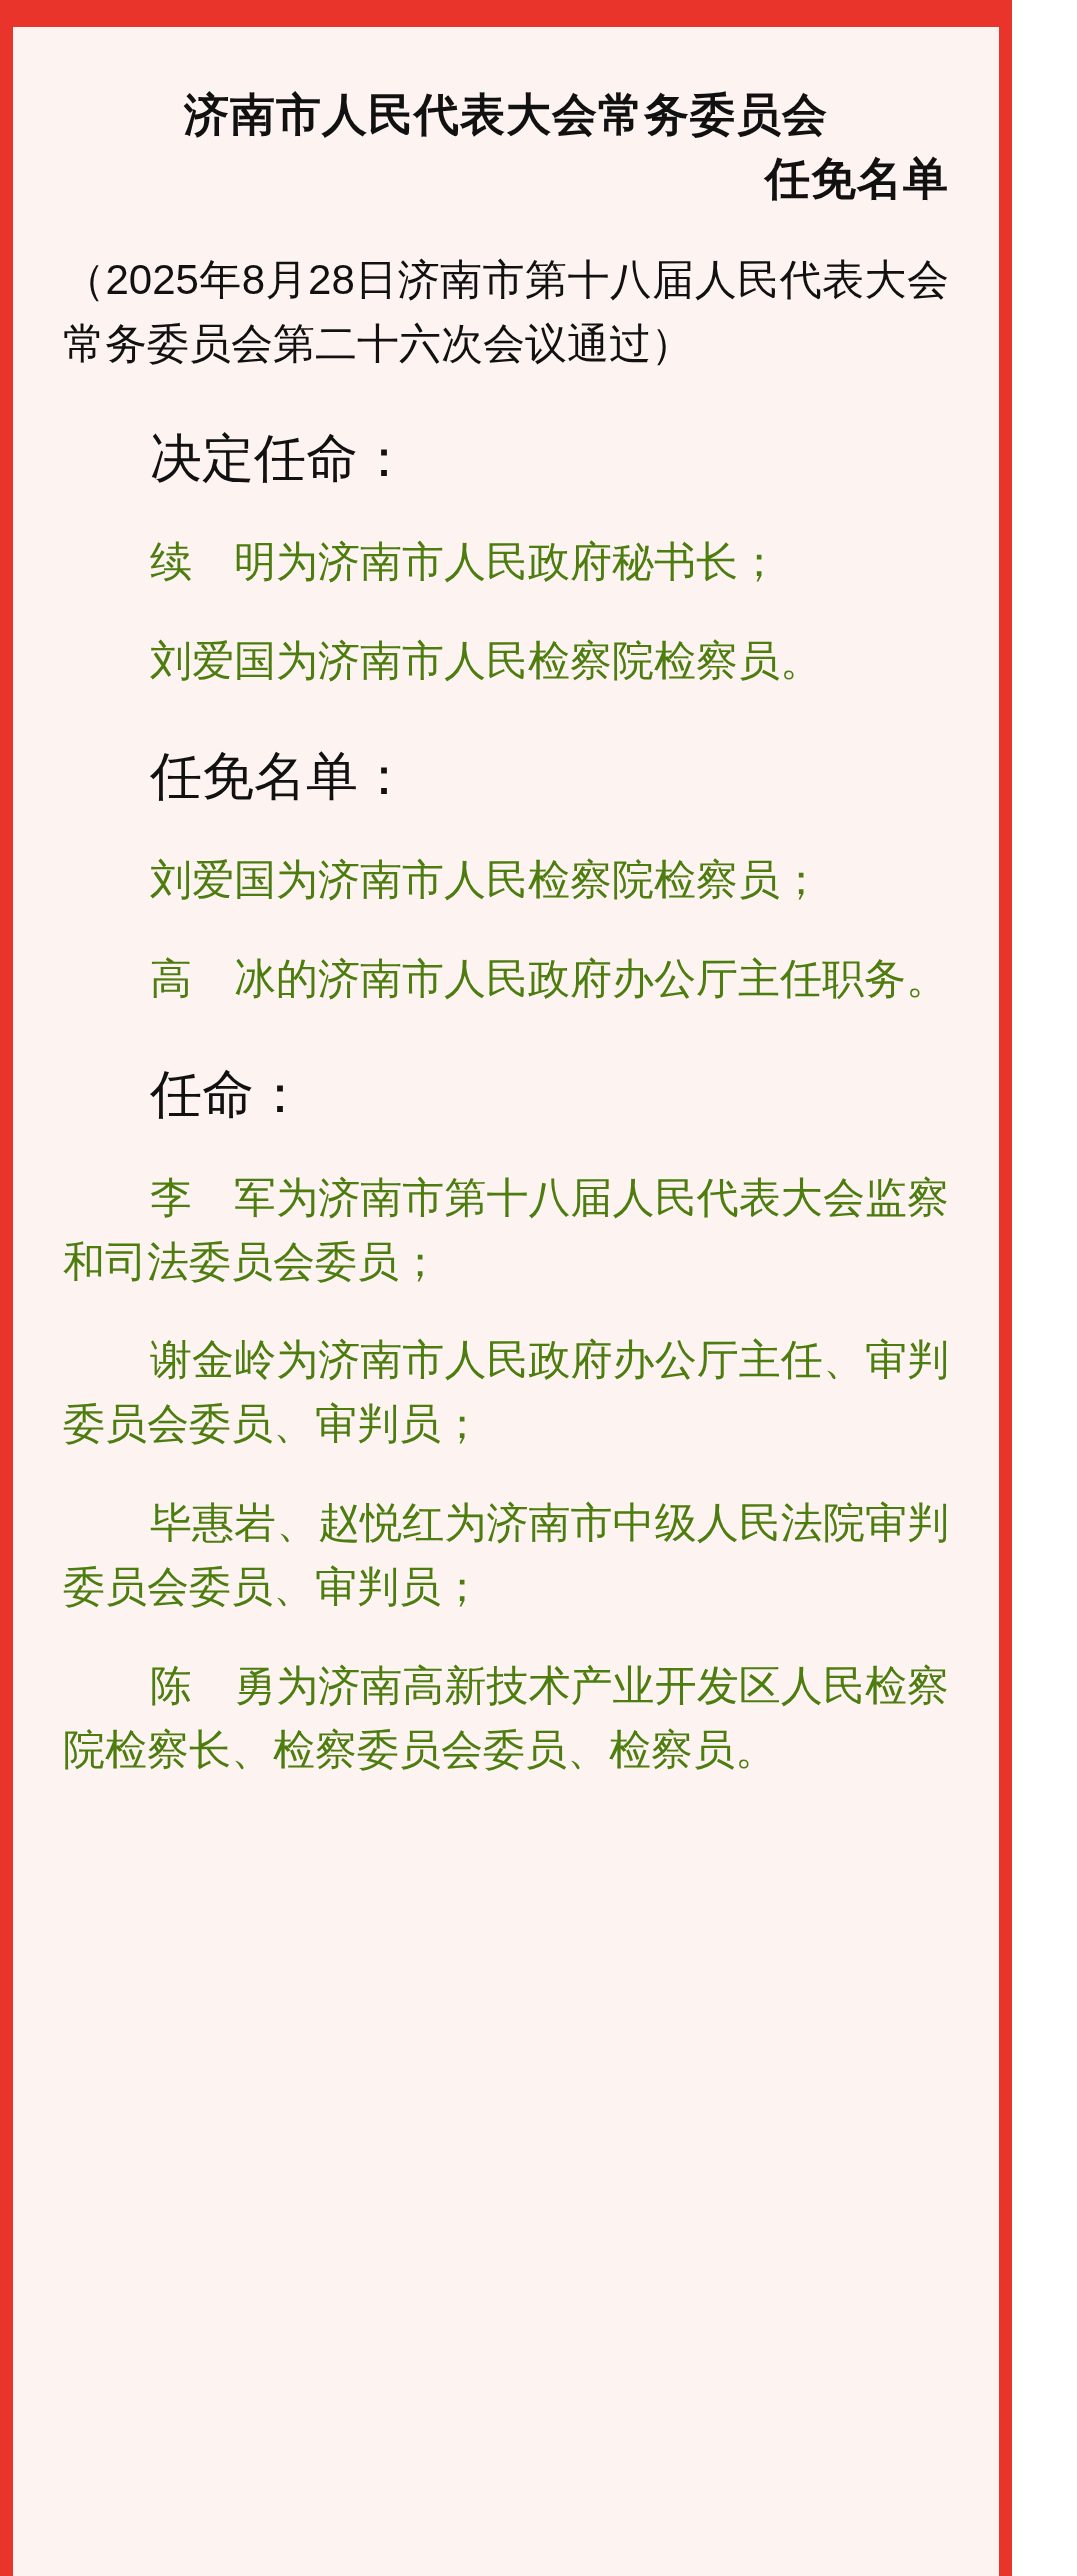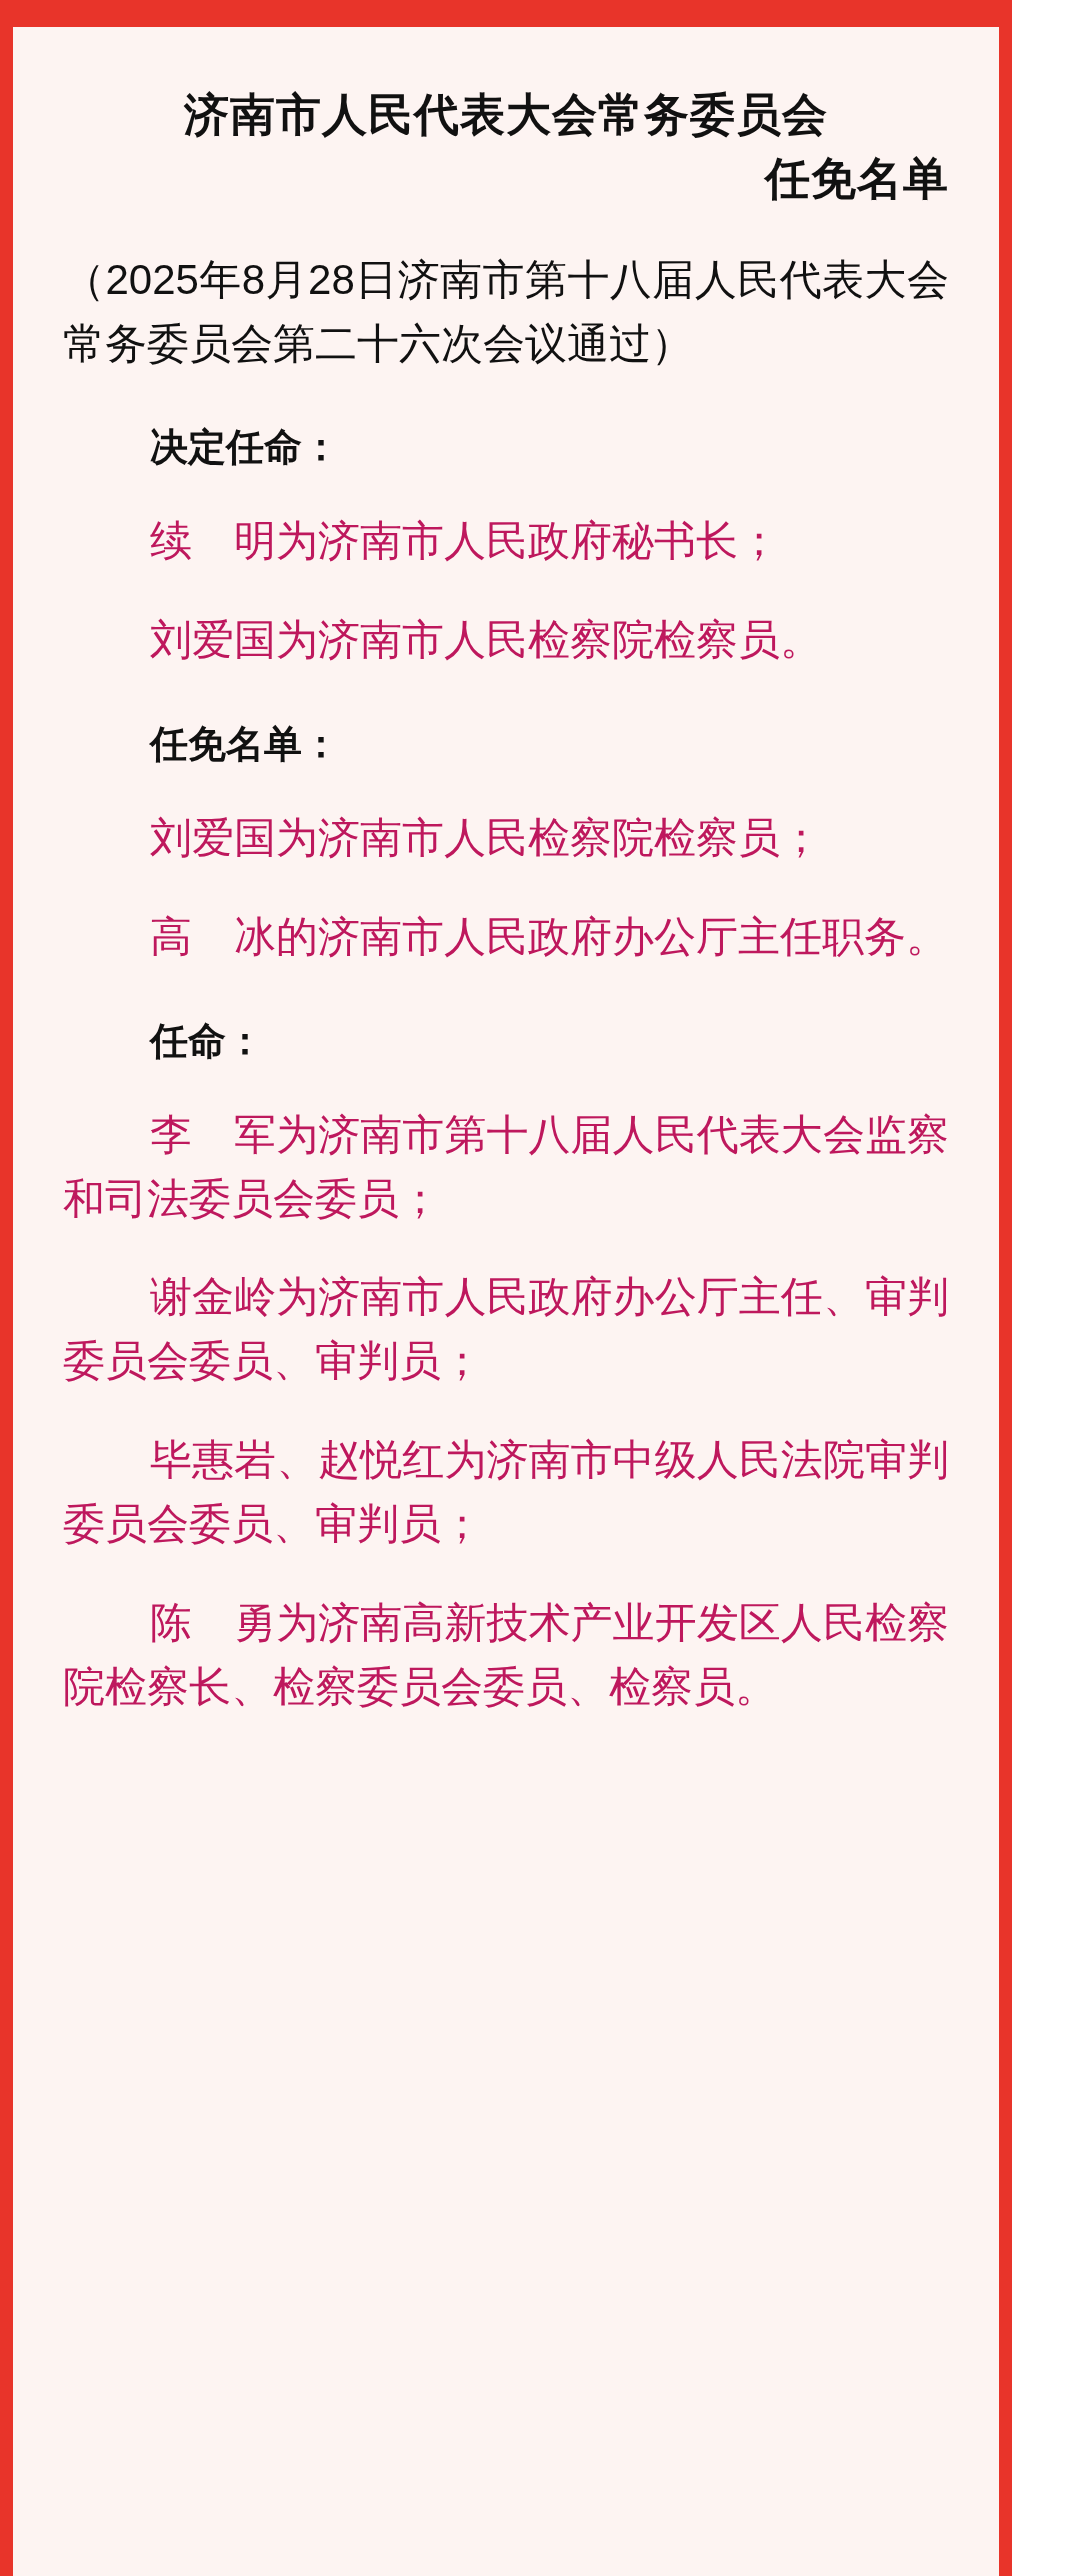--- a/index.html
+++ b/index.html
@@ -41,31 +41,31 @@
     margin-top: 37px;
     font-size: 42px;
     line-height: 1.52;
     color: #111111;
     text-align: justify;
     text-align-last: left;
     letter-spacing: 0px;
   }
   .section-head {
     margin-top: 44px;
-    font-size: 38px;
-    font-weight: bold;
+    font-size: 52px;
+    font-weight: normal;
     color: #111111;
     text-indent: 87px;
     line-height: 1.5;
   }
   .para {
     margin-top: 35px;
     font-size: 42px;
     line-height: 1.52;
-    color: #be185d;
+    color: #4d7c0f;
     text-indent: 87px;
     text-align: justify;
     letter-spacing: 0px;
   }
   .para.first-after-head {
     margin-top: 33px;
   }
 </style>
 </head>
 <body>

